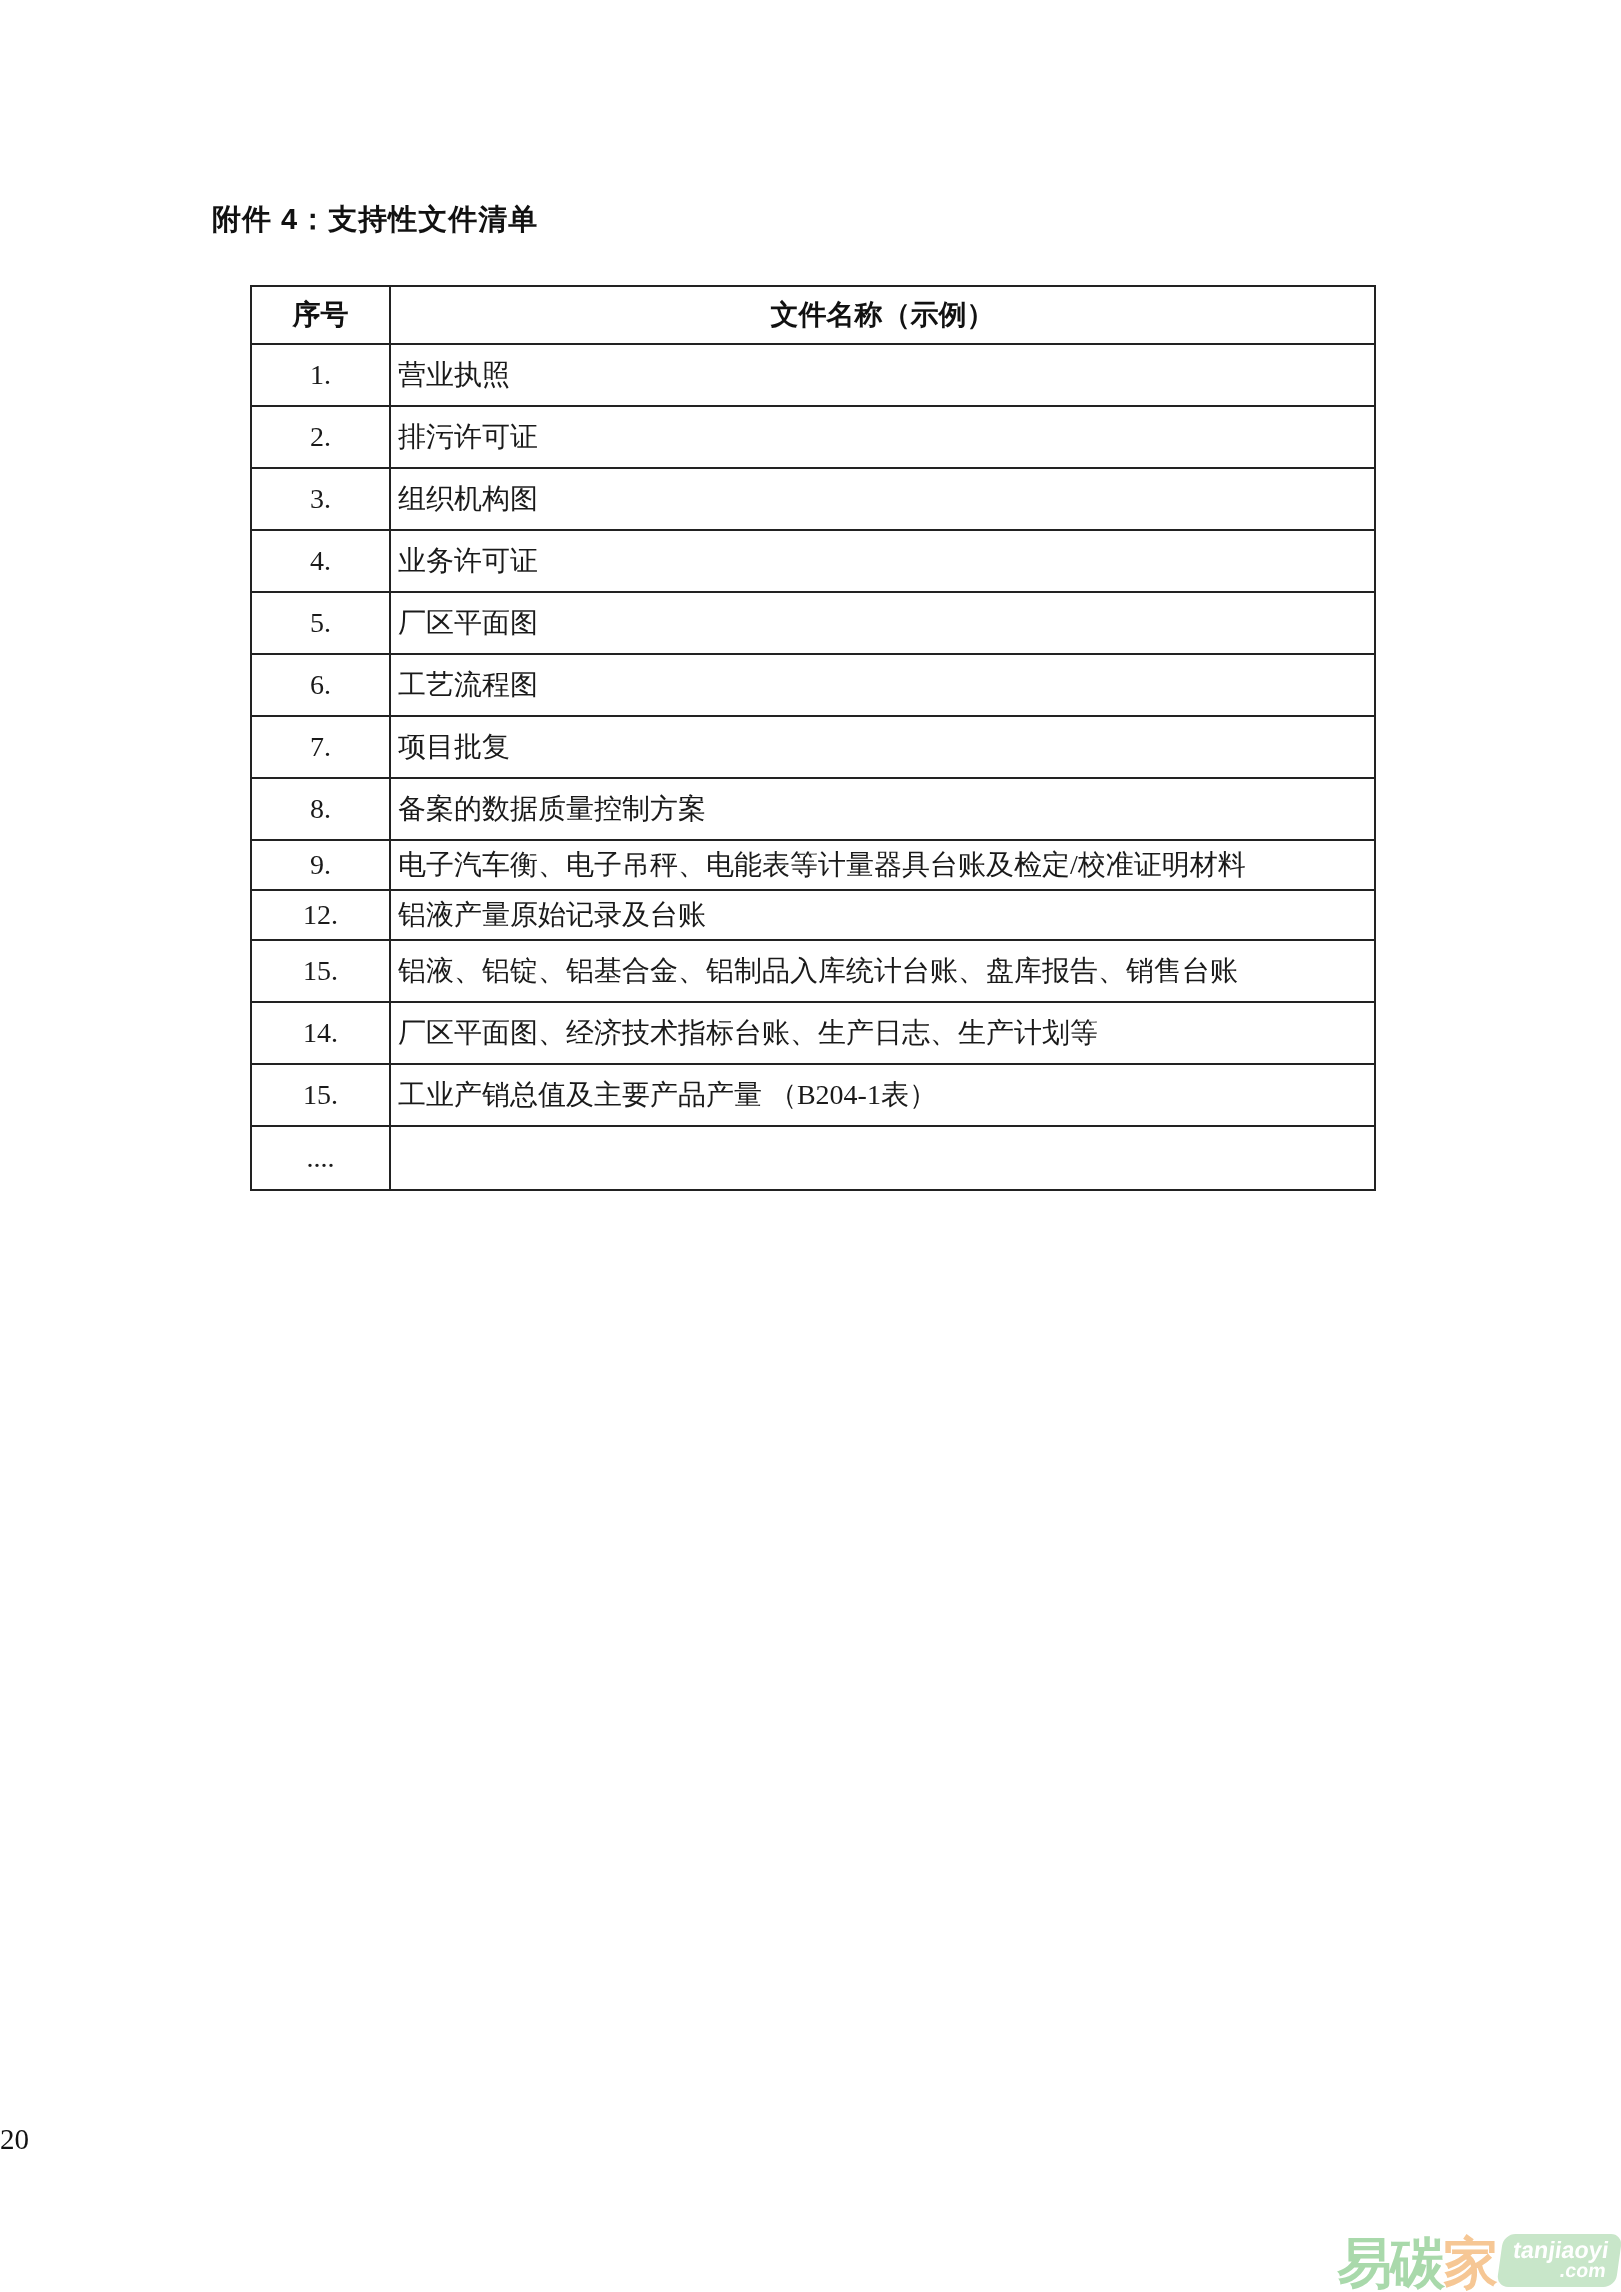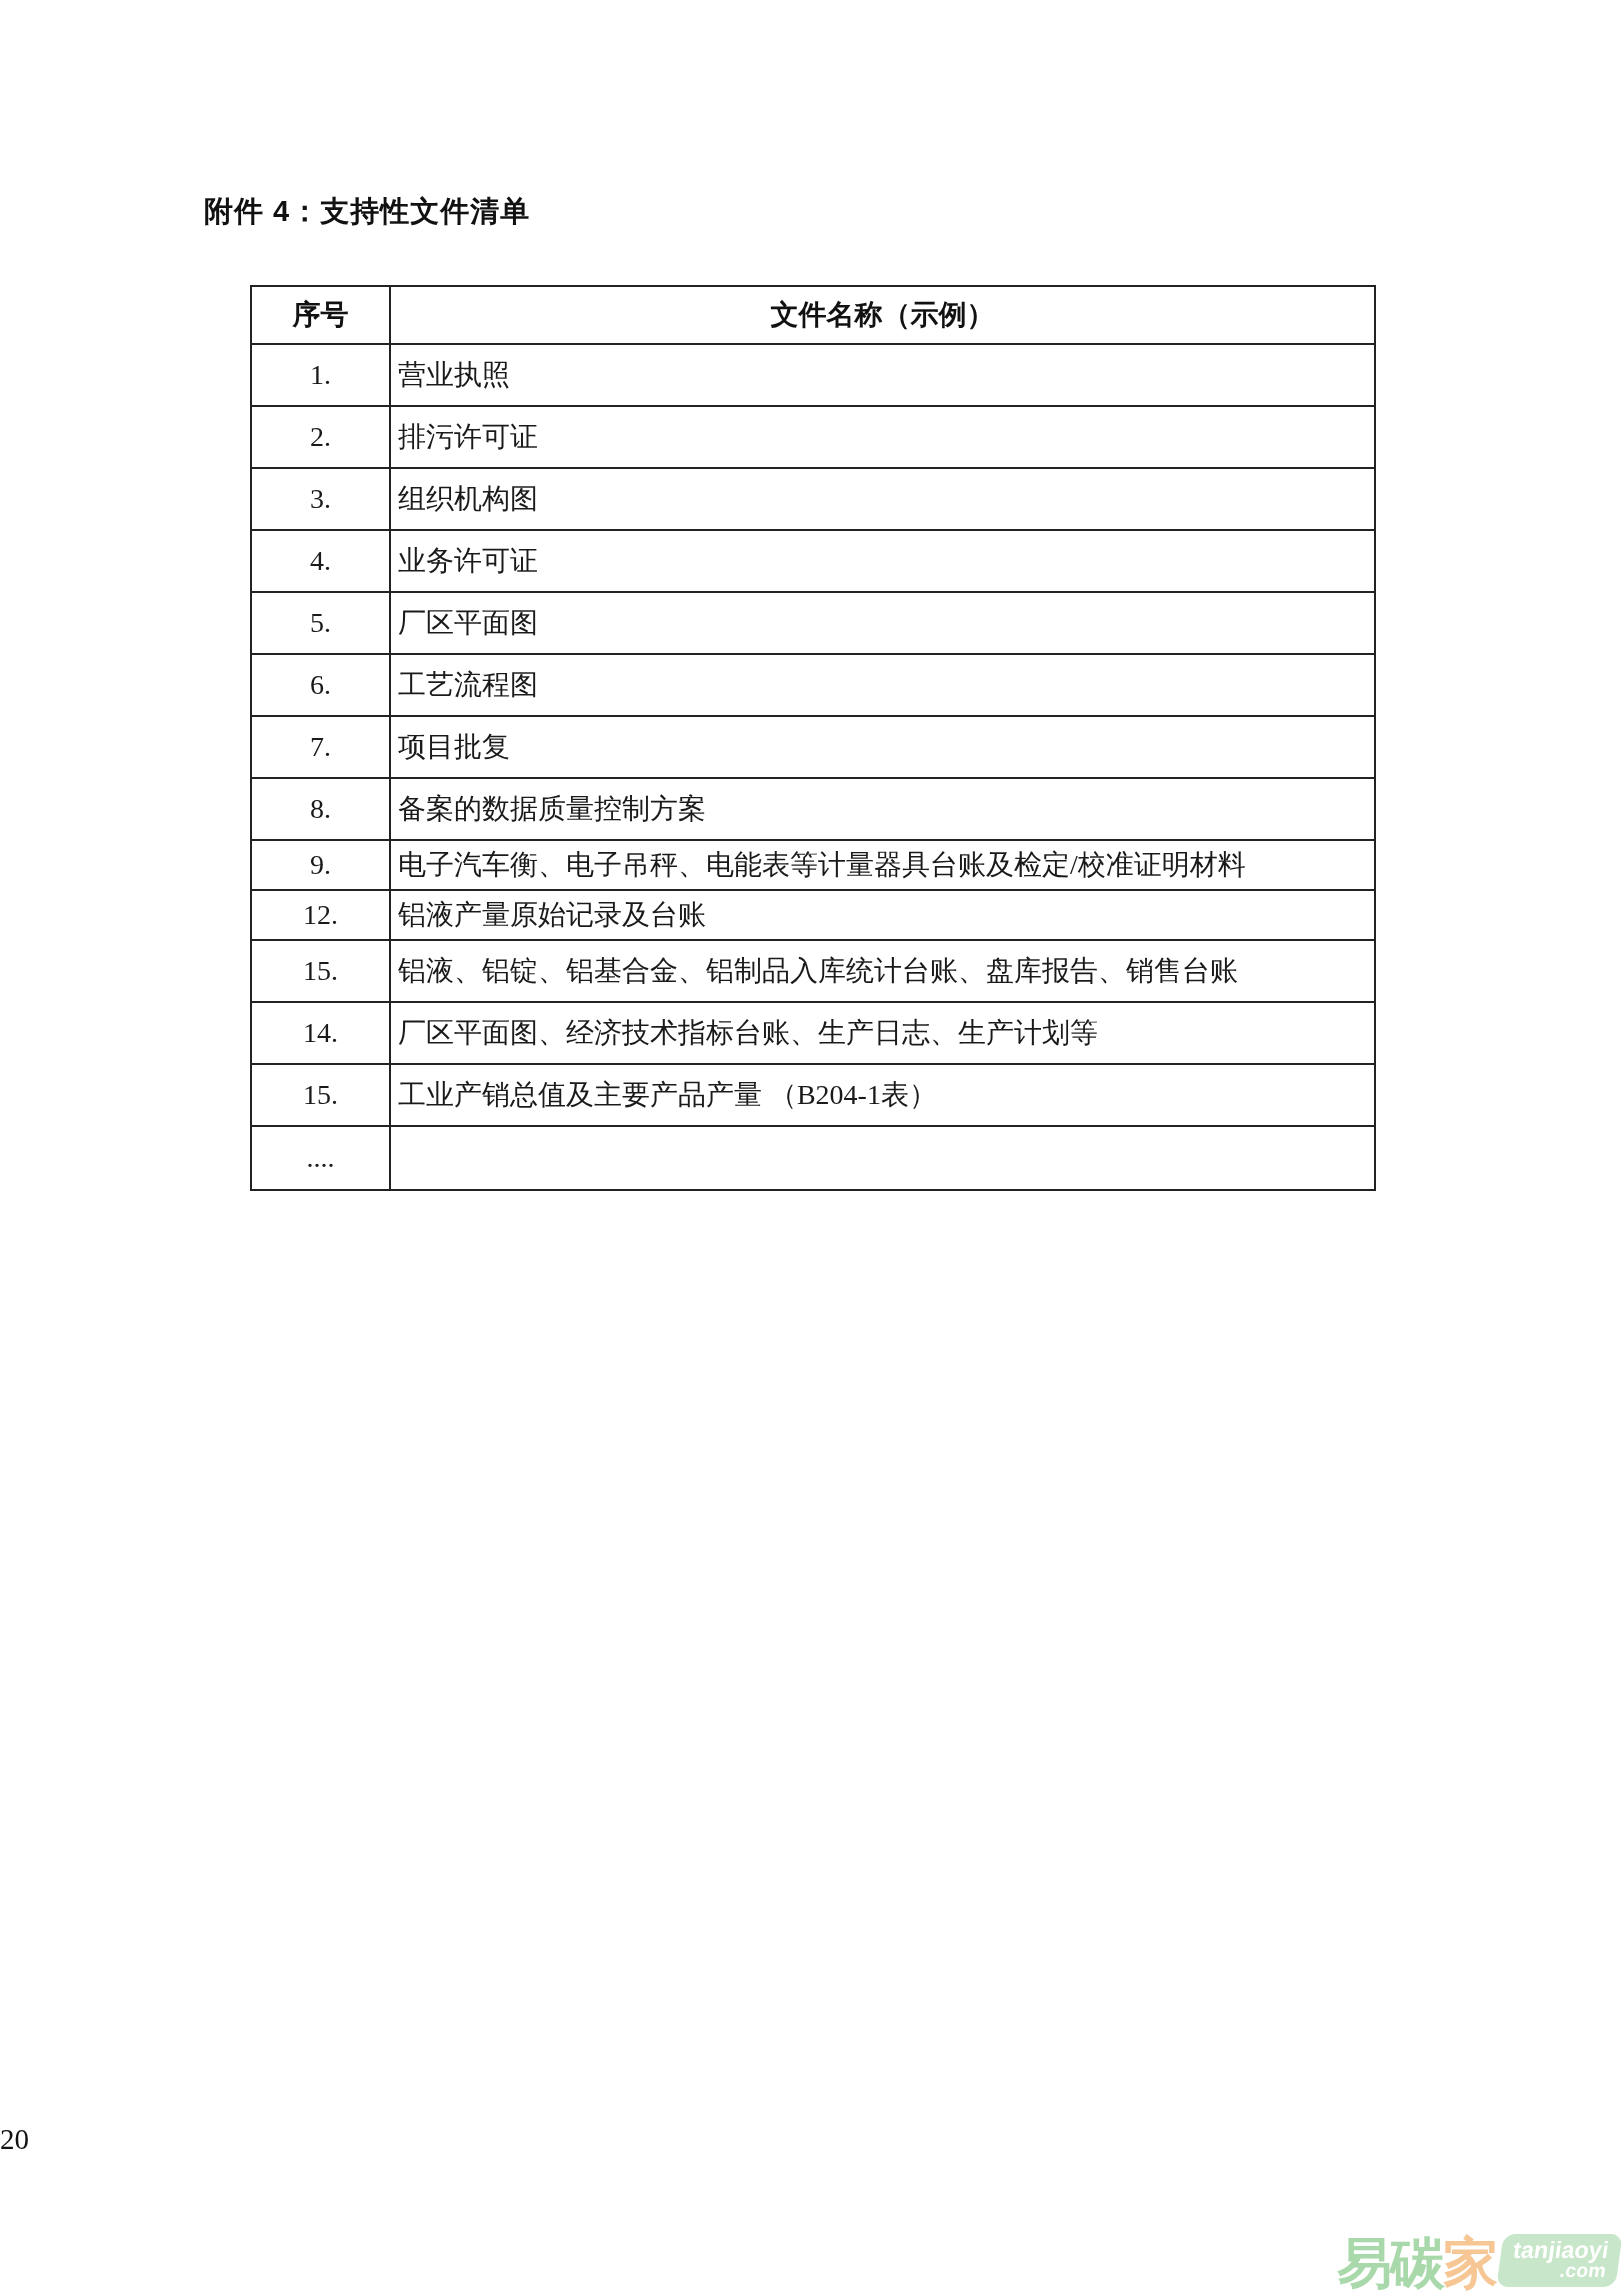--- a/index.html
+++ b/index.html
@@ -9,21 +9,21 @@
     position:relative;
     font-family:"Liberation Serif", serif;
     color:#1a1a1a;
     overflow:hidden;
   }
   .page{position:absolute;inset:0;background:#ffffff;}
 
   .title{
     position:absolute;
     left:196px;top:184px;
-    margin:8px;
+    margin:16px;
     font-family:"Liberation Sans", sans-serif;
     font-weight:bold;
     font-size:29px;
     letter-spacing:1px;
     color:#111111;
   }
 
   table.doc-table{
     position:absolute;
     left:250px;top:285px;

